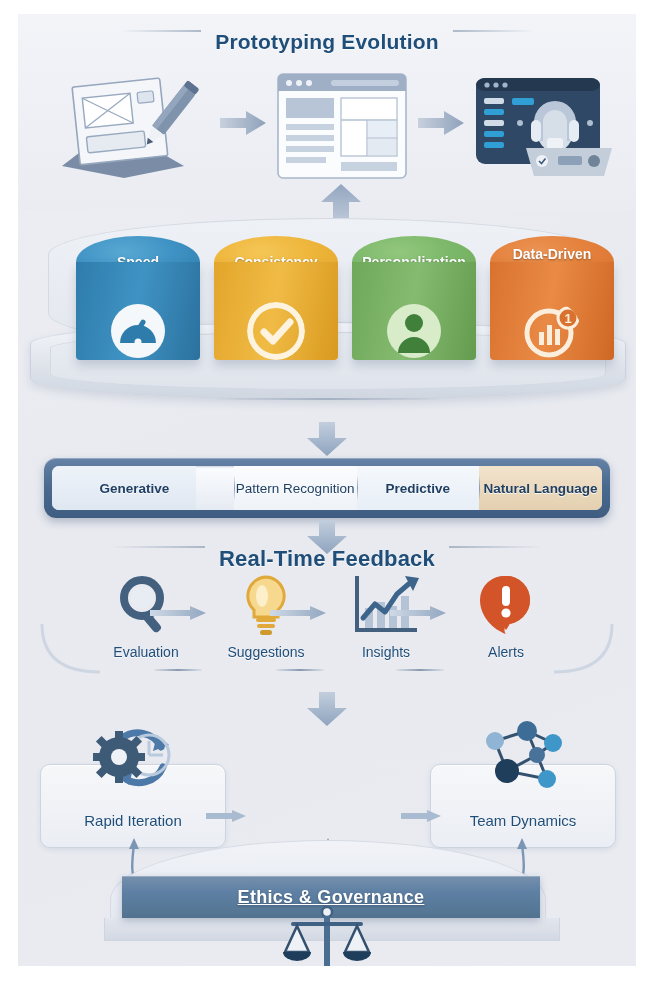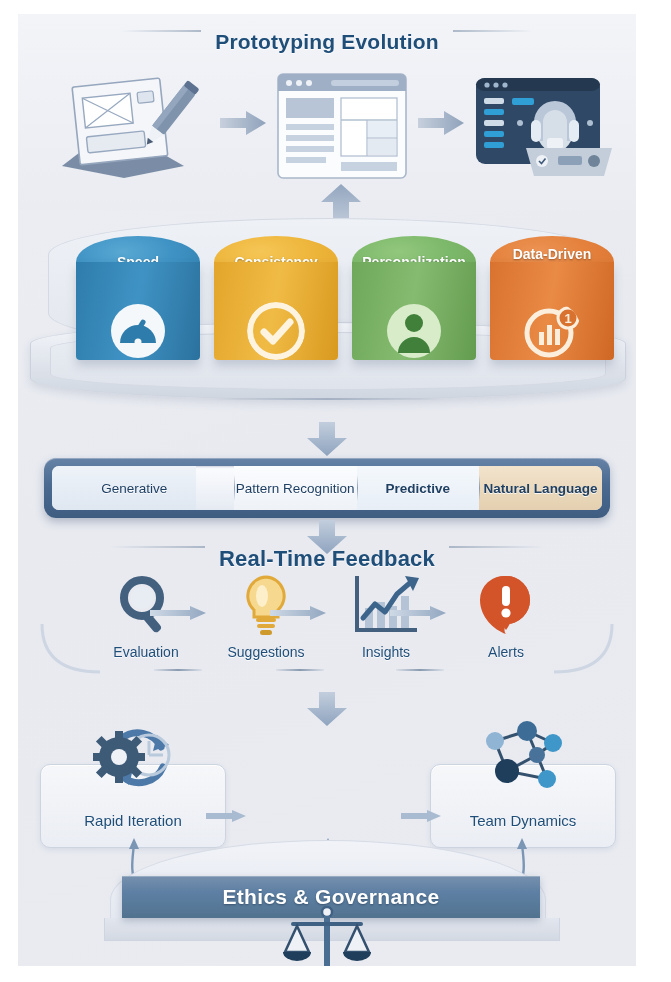--- a/index.html
+++ b/index.html
@@ -101,22 +101,22 @@
   .card-ic{position:absolute;left:50%;top:-44px;transform:translateX(-50%);width:84px;height:78px;}
 
   
   #eth-dome{position:absolute;left:92px;top:826px;width:434px;height:78px;
       border-radius:50%/60px 60px 0 0;
       background:linear-gradient(180deg,#f1f3f8 0%,#e4e8f0 100%);border:1px solid #d6dbe5;border-bottom:none;}
   #eth-banner{position:absolute;left:104px;top:862px;width:418px;height:42px;
       background:linear-gradient(180deg,#7690ae 0%,#5d7fa3 40%,#52738f 100%);
       box-shadow:0 3px 7px rgba(70,90,120,.3),inset 0 1px 0 rgba(255,255,255,.25);
       display:flex;align-items:center;justify-content:center;}
-  #eth-banner .txt{color:#ffffff;font-weight:bold;font-size:21px;letter-spacing:.3px;
-      text-shadow:0 1px 2px rgba(35,55,80,.55);}
+  #eth-banner .txt{color:#ffffff;font-weight:bold;font-size:18px;letter-spacing:.3px;
+      text-shadow:0 1px 2px rgba(35,55,80,.55);text-decoration:underline;}
   #eth-shelf{position:absolute;left:86px;top:904px;width:454px;height:22px;
       background:linear-gradient(180deg,#e2e6ee 0%,#d3d9e3 100%);border:1px solid #cfd5e0;border-top:none;}
   #scales{position:absolute;left:50%;transform:translateX(-50%);top:892px;width:96px;height:74px;}
 </style>
 </head>
 <body>
 
 <div id="page">
 
   <div id="top-strip">
@@ -304,21 +304,21 @@
         <linearGradient id="agd2" x1="0" y1="0" x2="0" y2="1">
           <stop offset="0" stop-color="#c2cedd"></stop>
           <stop offset="1" stop-color="#8fa4bf"></stop>
         </linearGradient>
       </defs>
     <polygon points="12,0 28,0 28,16 40,16 20,34 0,16 12,16" fill="url(#agd2)"></polygon>
   </svg>
 
   <div id="pillbar">
     <div id="pillinner">
-      <div class="pill-seg" style="font-weight:normal;background:linear-gradient(180deg,#eef3f9 0%,#dfe7f1 100%);padding-left:21px;">
+      <div class="pill-seg" style="font-weight:bold;background:linear-gradient(180deg,#eef3f9 0%,#dfe7f1 100%);padding-left:21px;">
         <span>Generative</span>
       </div>
       <div class="pill-seg" style="background:linear-gradient(180deg,#fbfcfe 0%,#eef2f7 100%);margin-left:38px;">
         <span>Pattern Recognition</span>
       </div>
       <div class="pill-seg" style="font-weight:bold;background:linear-gradient(180deg,#f4f8fc 0%,#e7eef6 100%);">
         <span>Predictive</span>
       </div>
       <div class="pill-seg" style="font-weight:bold;background:linear-gradient(180deg,#f2e3cc 0%,#e4d0b0 100%);">
         <span>Natural Language</span>

